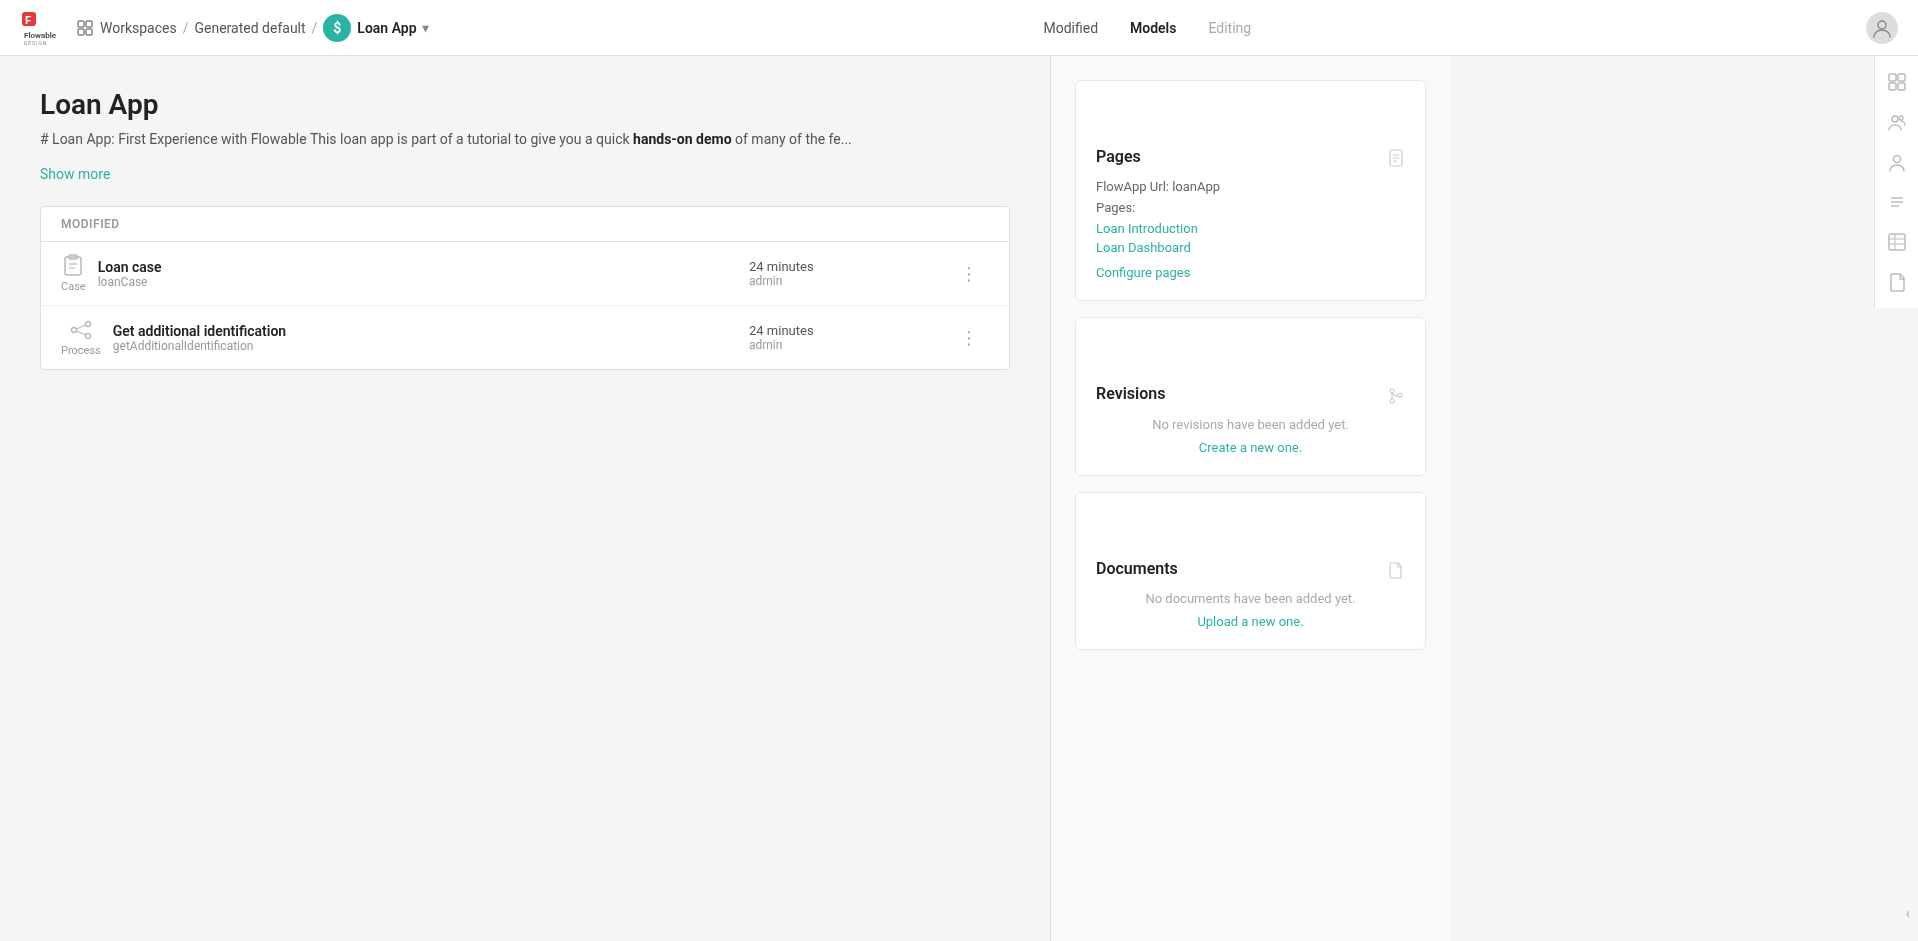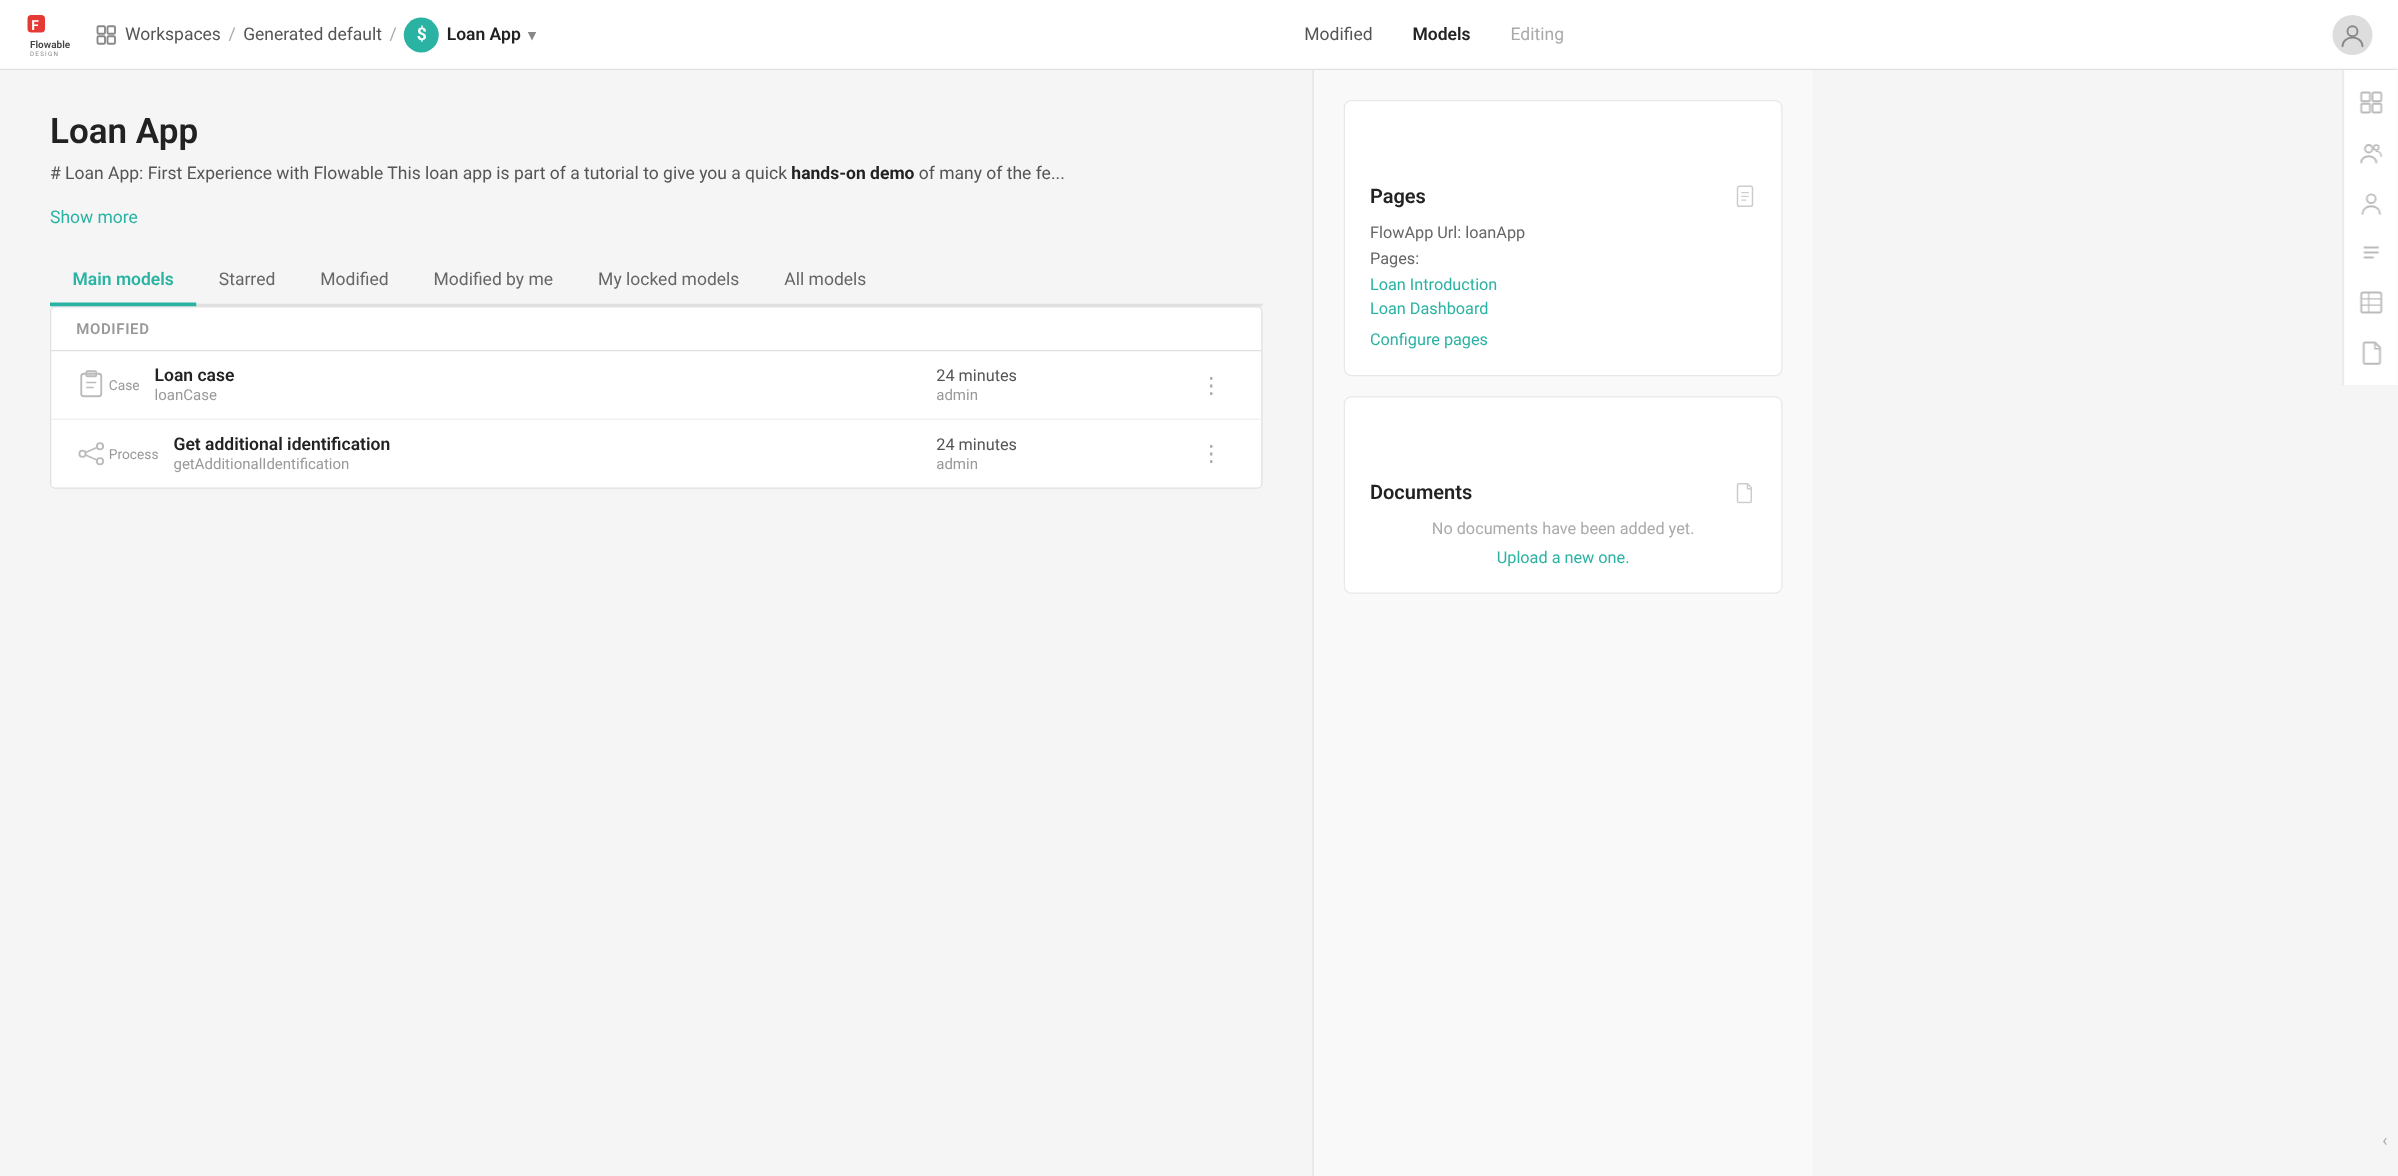--- a/index.html
+++ b/index.html
@@ -51,21 +51,21 @@
     .tab { padding: 10px 18px; font-size: 14px; color: #666; cursor: pointer; border-bottom: 3px solid transparent; margin-bottom: -2px; text-decoration: none; }
     .tab.active { color: #2ab3a3; border-bottom-color: #2ab3a3; font-weight: 600; }
 
     
     .model-table { width: 100%; border: 1px solid #e0e0e0; border-radius: 4px; background: #fff; margin-top: 0; }
     .table-header { display: grid; grid-template-columns: 1fr 200px 40px; padding: 10px 20px; border-bottom: 1px solid #e0e0e0; }
     .table-header span { font-size: 12px; font-weight: 600; color: #999; text-transform: uppercase; letter-spacing: 0.5px; }
     .table-row { display: grid; grid-template-columns: 1fr 200px 40px; padding: 12px 20px; border-bottom: 1px solid #f0f0f0; align-items: center; }
     .table-row:last-child { border-bottom: none; }
     .model-info { display: flex; align-items: center; gap: 12px; }
-    .model-icon-wrap { display: flex; flex-direction: row; align-items: center; gap: 2px; color: #aaa; font-size: 11px; }
+    .model-icon-wrap { display: flex; flex-direction: column; align-items: center; gap: 2px; color: #aaa; font-size: 11px; }
     .model-icon-label { color: #999; font-size: 11px; }
     .model-name { font-weight: 600; color: #222; font-size: 14px; }
     .model-key { color: #999; font-size: 12px; }
     .model-modified { color: #555; font-size: 13px; }
     .model-modified-user { color: #999; font-size: 12px; }
     .more-btn { background: none; border: none; cursor: pointer; color: #aaa; font-size: 18px; padding: 4px 8px; }
 
     
     .right-sidebar { width: 400px; min-width: 340px; background: #f9f9f9; border-left: 1px solid #e0e0e0; padding: 24px 24px; padding-top: 24px; }
 
@@ -146,28 +146,20 @@
     
     <h1 class="app-title">Loan App</h1>
     <p class="app-description">
       <span># Loan App: First Experience with Flowable This loan app is part of a tutorial to give you a quick </span><strong>hands-on demo</strong><span> of many of the fe...</span>
     </p>
     <a href="#" class="show-more">Show more</a>
 
     
 
     
-    <div class="tabs">
-      <a href="#" class="tab active">Main models</a>
-      <a href="#" class="tab">Starred</a>
-      <a href="#" class="tab">Modified</a>
-      <a href="#" class="tab">Modified by me</a>
-      <a href="#" class="tab">My locked models</a>
-      <a href="#" class="tab">All models</a>
-    </div>
 
     
     <div class="model-table">
       <div class="table-header">
         <span>Modified</span>
         <span></span>
       </div>
 
       <div class="table-row">
         <div class="model-info">
@@ -232,20 +224,36 @@
           </svg>
         </span>
       </div>
       <div class="panel-url">FlowApp Url: loanApp</div>
       <div class="panel-label">Pages:</div>
       <a href="#" class="panel-link">Loan Introduction</a>
       <a href="#" class="panel-link">Loan Dashboard</a>
       <a href="#" class="panel-configure-link">Configure pages</a>
     </div>
 
+    <div class="panel-section">
+      <div class="panel-section-title">
+        <span>Revisions</span>
+        <span class="panel-section-icon">
+          <svg width="18" height="18" viewBox="0 0 18 18" fill="none">
+            <circle cx="5" cy="4" r="2" stroke="#ccc" stroke-width="1.2" fill="none"></circle>
+            <circle cx="5" cy="14" r="2" stroke="#ccc" stroke-width="1.2" fill="none"></circle>
+            <circle cx="13" cy="8" r="2" stroke="#ccc" stroke-width="1.2" fill="none"></circle>
+            <line x1="5" y1="6" x2="5" y2="12" stroke="#ccc" stroke-width="1.2"></line>
+            <path d="M5 6 C5 9 13 9 13 10" stroke="#ccc" stroke-width="1.2" fill="none"></path>
+          </svg>
+        </span>
+      </div>
+      <p class="panel-empty-text">No revisions have been added yet.</p>
+      <a href="#" class="panel-action-link">Create a new one.</a>
+    </div>
 
     <div class="panel-section">
       <div class="panel-section-title">
         <span>Documents</span>
         <span class="panel-section-icon">
           <svg width="18" height="18" viewBox="0 0 18 18" fill="none">
             <path d="M4 2h7l3 3v11a1 1 0 01-1 1H4a1 1 0 01-1-1V3a1 1 0 011-1z" stroke="#ccc" stroke-width="1.2" fill="none"></path>
             <path d="M11 2v4h3" stroke="#ccc" stroke-width="1.2" fill="none"></path>
           </svg>
         </span>

